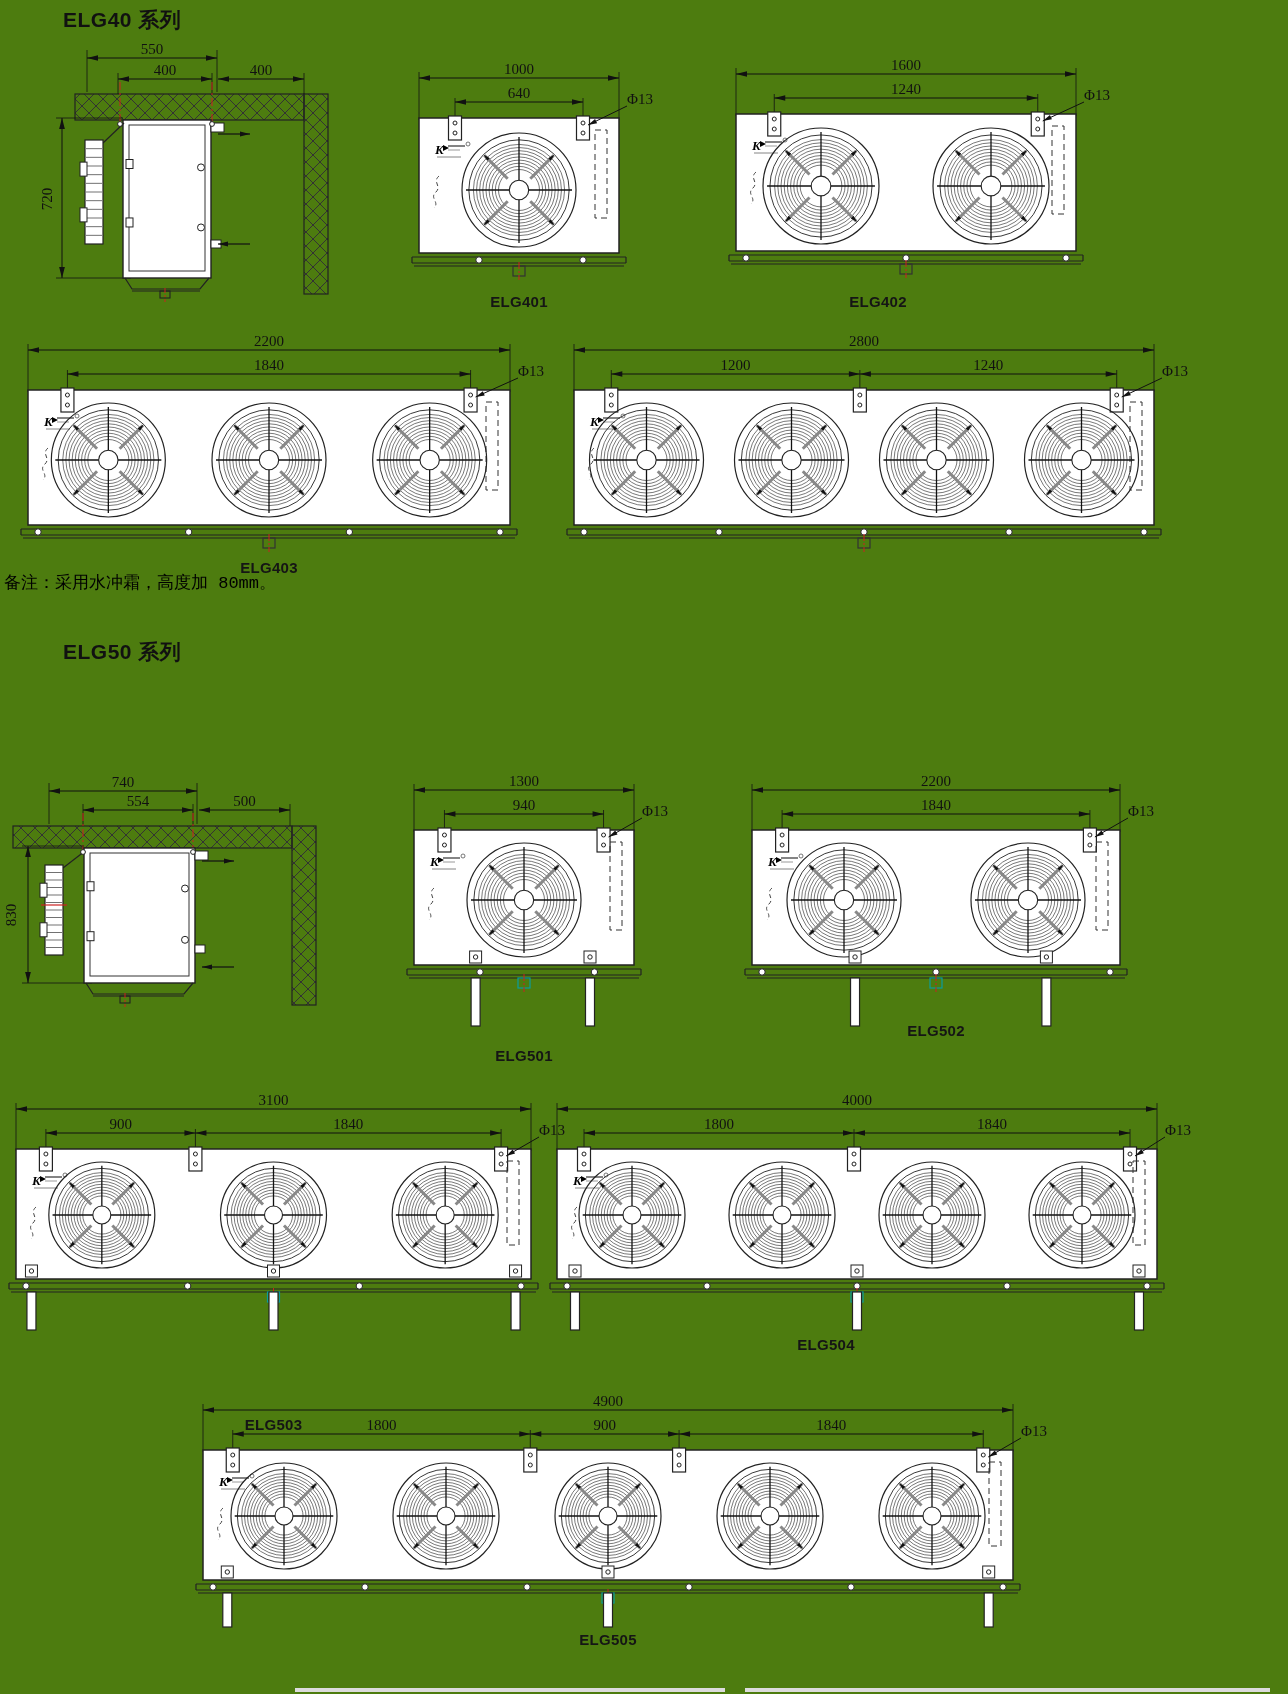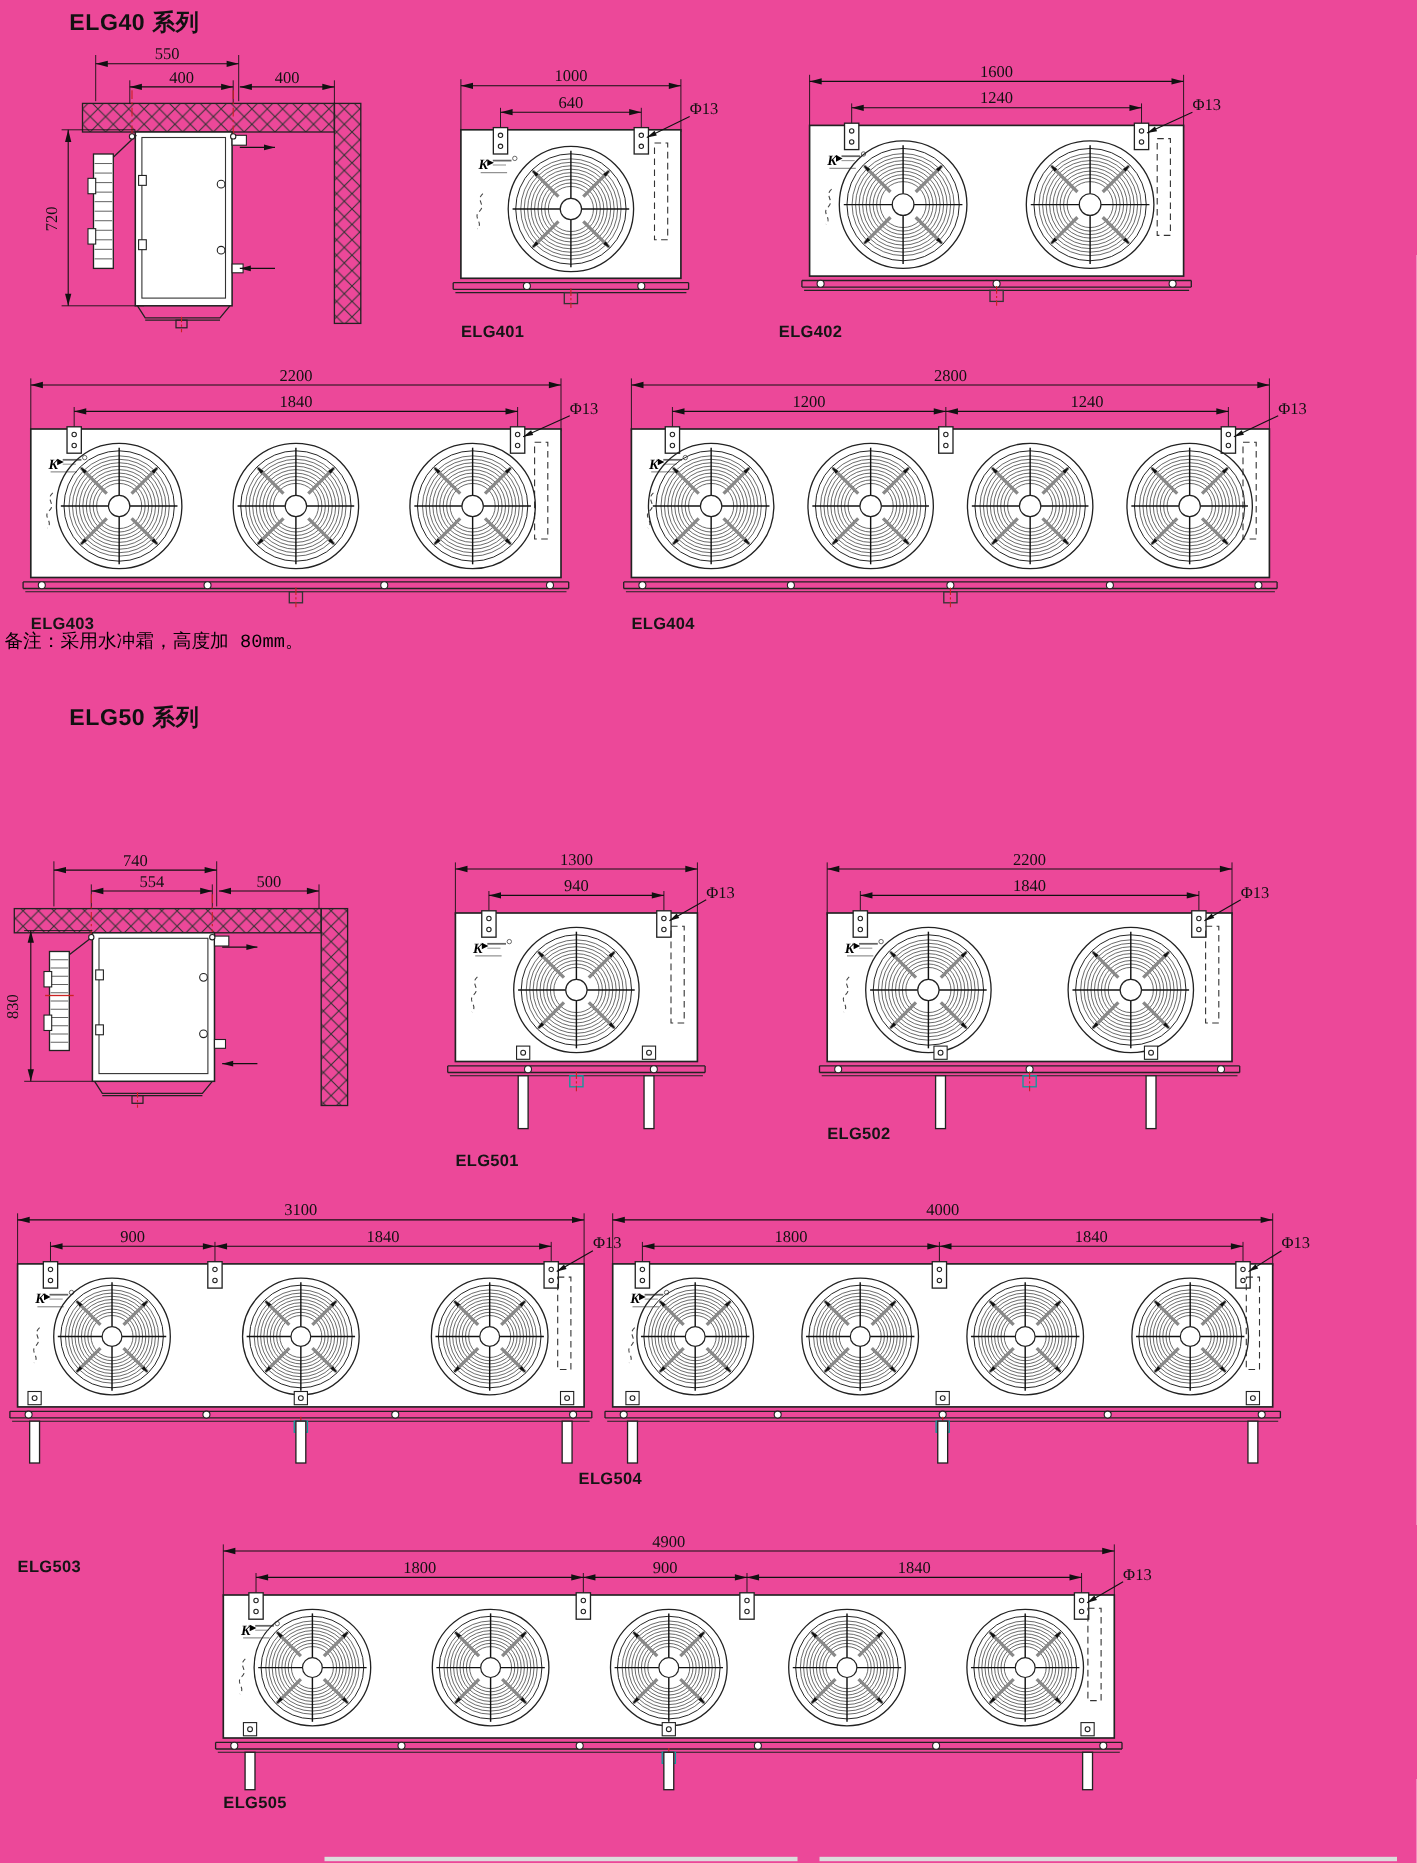--- a/index.html
+++ b/index.html
@@ -1,22 +1,22 @@
 <!DOCTYPE html>
 <html><head>
 <meta charset="utf-8">
 <style>
   html,body{margin:0;padding:0;background:#fff;}
-  .page{position:relative;width:1288px;height:1694px;background:#ec4899;overflow:hidden;
+  .page{position:relative;width:1288px;height:1694px;background:#4d7c0f;overflow:hidden;
         font-family:"Liberation Sans",sans-serif;}
   .abs{position:absolute;}
   svg{overflow:visible;}
   .series-title{position:absolute;font-size:21px;font-weight:600;color:#111;
         font-family:"Liberation Sans",sans-serif;letter-spacing:0.5px;}
-  .unit-label{position:absolute;text-align:left;font-size:15px;font-weight:700;color:#151515;
+  .unit-label{position:absolute;text-align:center;font-size:15px;font-weight:700;color:#151515;
         font-family:"Liberation Sans",sans-serif;letter-spacing:0.3px;}
   .note{position:absolute;font-size:17px;color:#000;font-family:Liberation Mono, monospace;}
   .dim{font-family:"Liberation Serif",serif;font-size:15px;fill:#111;}
   .logo-k{font-family:"Liberation Serif",serif;font-weight:bold;font-style:italic;font-size:13px;fill:#000;}
   .artifact{position:absolute;background:#dcdcdc;}
 </style>
 </head>
 <body>
 
 <div class="page">
@@ -532,21 +532,20 @@
       <rect x="296" y="206" width="12" height="10" fill="none" stroke-width="1.2" stroke="#333"></rect>
       <line x1="302" y1="202" x2="302" y2="220" stroke="#cc2020" stroke-width="1" stroke-dasharray="7,2,2,2"></line>
       <text x="600" y="44" class="dim" text-anchor="start">Φ13</text>
       <line x1="600" y1="46" x2="559.7142857142858" y2="65" stroke="#111" stroke-width="1"></line>
       <polygon points="0,0 -9,-2.34 -9,2.34" transform="translate(559.7142857142858,65) rotate(154.74997249177363)" fill="#111"></polygon>
     </svg>
 
   <div class="unit-label" style="left:419px;top:293px;width:200px">ELG401</div>
   <div class="unit-label" style="left:708px;top:293px;width:340px">ELG402</div>
   <div class="unit-label" style="left:28px;top:559px;width:482px">ELG403</div>
-  <div class="unit-label" style="left:574px;top:559px;width:580px">ELG404</div>
 
   <div class="note" style="left:4px;top:571px">备注：采用水冲霜，高度加 80mm。</div>
 
   <div class="series-title" style="left:63px;top:638px">ELG50 系列</div>
 
   <svg class="abs" style="left:0px;top:695px" width="330" height="312">
       <defs>
         <pattern id="hatch1" width="14" height="14" patternUnits="userSpaceOnUse">
           <path d="M0,14 L14,0 M0,0 L14,14" stroke="#333" stroke-width="1" fill="none"></path>
         </pattern>

